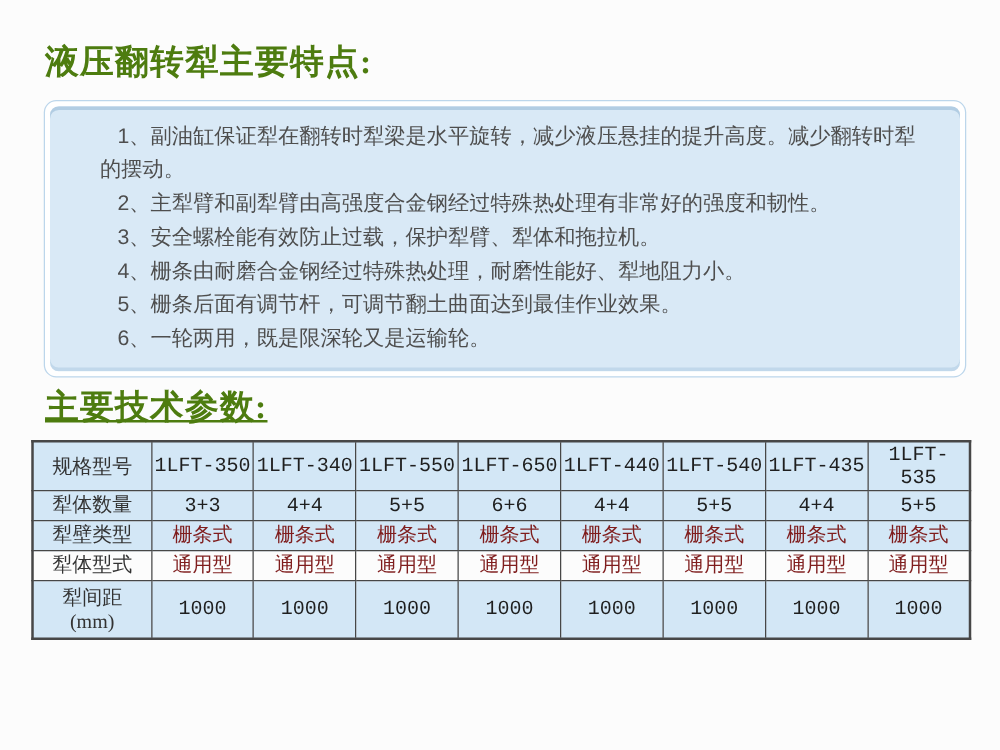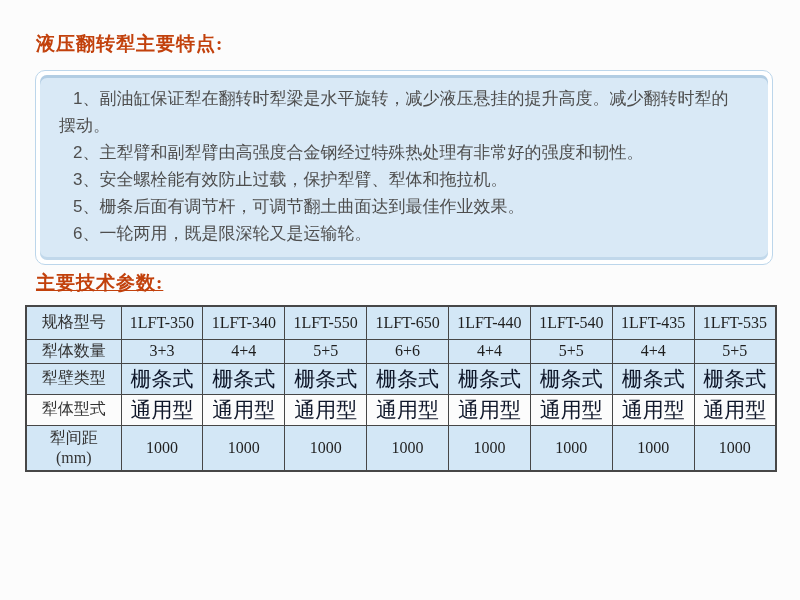--- a/index.html
+++ b/index.html
@@ -5,42 +5,42 @@
   html,body{margin:0;padding:0;}
   body{
     width:800px;height:600px;
     background:#fcfcfc;
     font-family:"Liberation Sans",sans-serif;
     overflow:hidden;
   }
   .title{
     font-family:"Liberation Serif","DejaVu Serif",serif;
     font-weight:bold;
-    font-size:19px;
-    color:#c2410c;
+    font-size:27px;
+    color:#4d7c0f;
     letter-spacing:1px;
     margin:0 0 0 36px;
   }
   #title-1{padding-top:31px;}
   #title-2{margin-top:5px;text-decoration:underline;}
 
   .panel{
     margin:13px 0 0 35px;
     width:738px;
     box-sizing:border-box;
     border:1px solid #bcd6eb;
     border-radius:10px;
     background:#ffffff;
     padding:4px;
   }
   .panel-inner{
     background:#d9e9f6;
     border-radius:7px;
     box-shadow:inset 0 3px 0 rgba(130,170,205,0.45), inset 0 -3px 0 rgba(150,185,215,0.35);
-    padding:10px 24px 13px 19px;
+    padding:10px 24px 13px 40px;
     min-height:152px;
   }
   .feat{
     margin:0;
     font-size:17px;
     line-height:27px;
     color:#4e4e4e;
     text-indent:14px;
   }
 
@@ -58,33 +58,34 @@
     vertical-align:middle;
     white-space:pre-line;
     padding:1px 2px;
     font-weight:normal;
   }
   tr.alt{background:#d3e7f6;}
   tr.h-md{height:33px;}
   tr.h-lg{height:46px;}
   tr.h-sm{height:18px;}
   .lbl{font-family:Liberation Serif, serif;font-size:16px;color:#333333;}
-  .num{font-family:Liberation Serif, serif;font-size:16px;color:#1f1f1f;}
-  .cjk{font-family:"Liberation Serif","DejaVu Serif",serif;font-size:21px;color:#0f172a;}
+  .num{font-family:Liberation Mono, monospace;font-size:16px;color:#1f1f1f;}
+  .cjk{font-family:"Liberation Serif","DejaVu Serif",serif;font-size:16px;color:#7f1d1d;}
 </style>
 </head>
 <body>
 
 <h2 id="title-1" class="title">液压翻转犁主要特点:</h2>
 
 <div class="panel">
   <div class="panel-inner">
     <p class="feat">1、副油缸保证犁在翻转时犁梁是水平旋转，减少液压悬挂的提升高度。减少翻转时犁的摆动。</p>
     <p class="feat">2、主犁臂和副犁臂由高强度合金钢经过特殊热处理有非常好的强度和韧性。</p>
     <p class="feat">3、安全螺栓能有效防止过载，保护犁臂、犁体和拖拉机。</p>
+    <p class="feat">4、栅条由耐磨合金钢经过特殊热处理，耐磨性能好、犁地阻力小。</p>
     <p class="feat">5、栅条后面有调节杆，可调节翻土曲面达到最佳作业效果。</p>
     <p class="feat">6、一轮两用，既是限深轮又是运输轮。</p>
   </div>
 </div>
 
 <h2 id="title-2" class="title">主要技术参数:</h2>
 
 <table class="spec">
   <colgroup>
     <col class="c-label">

